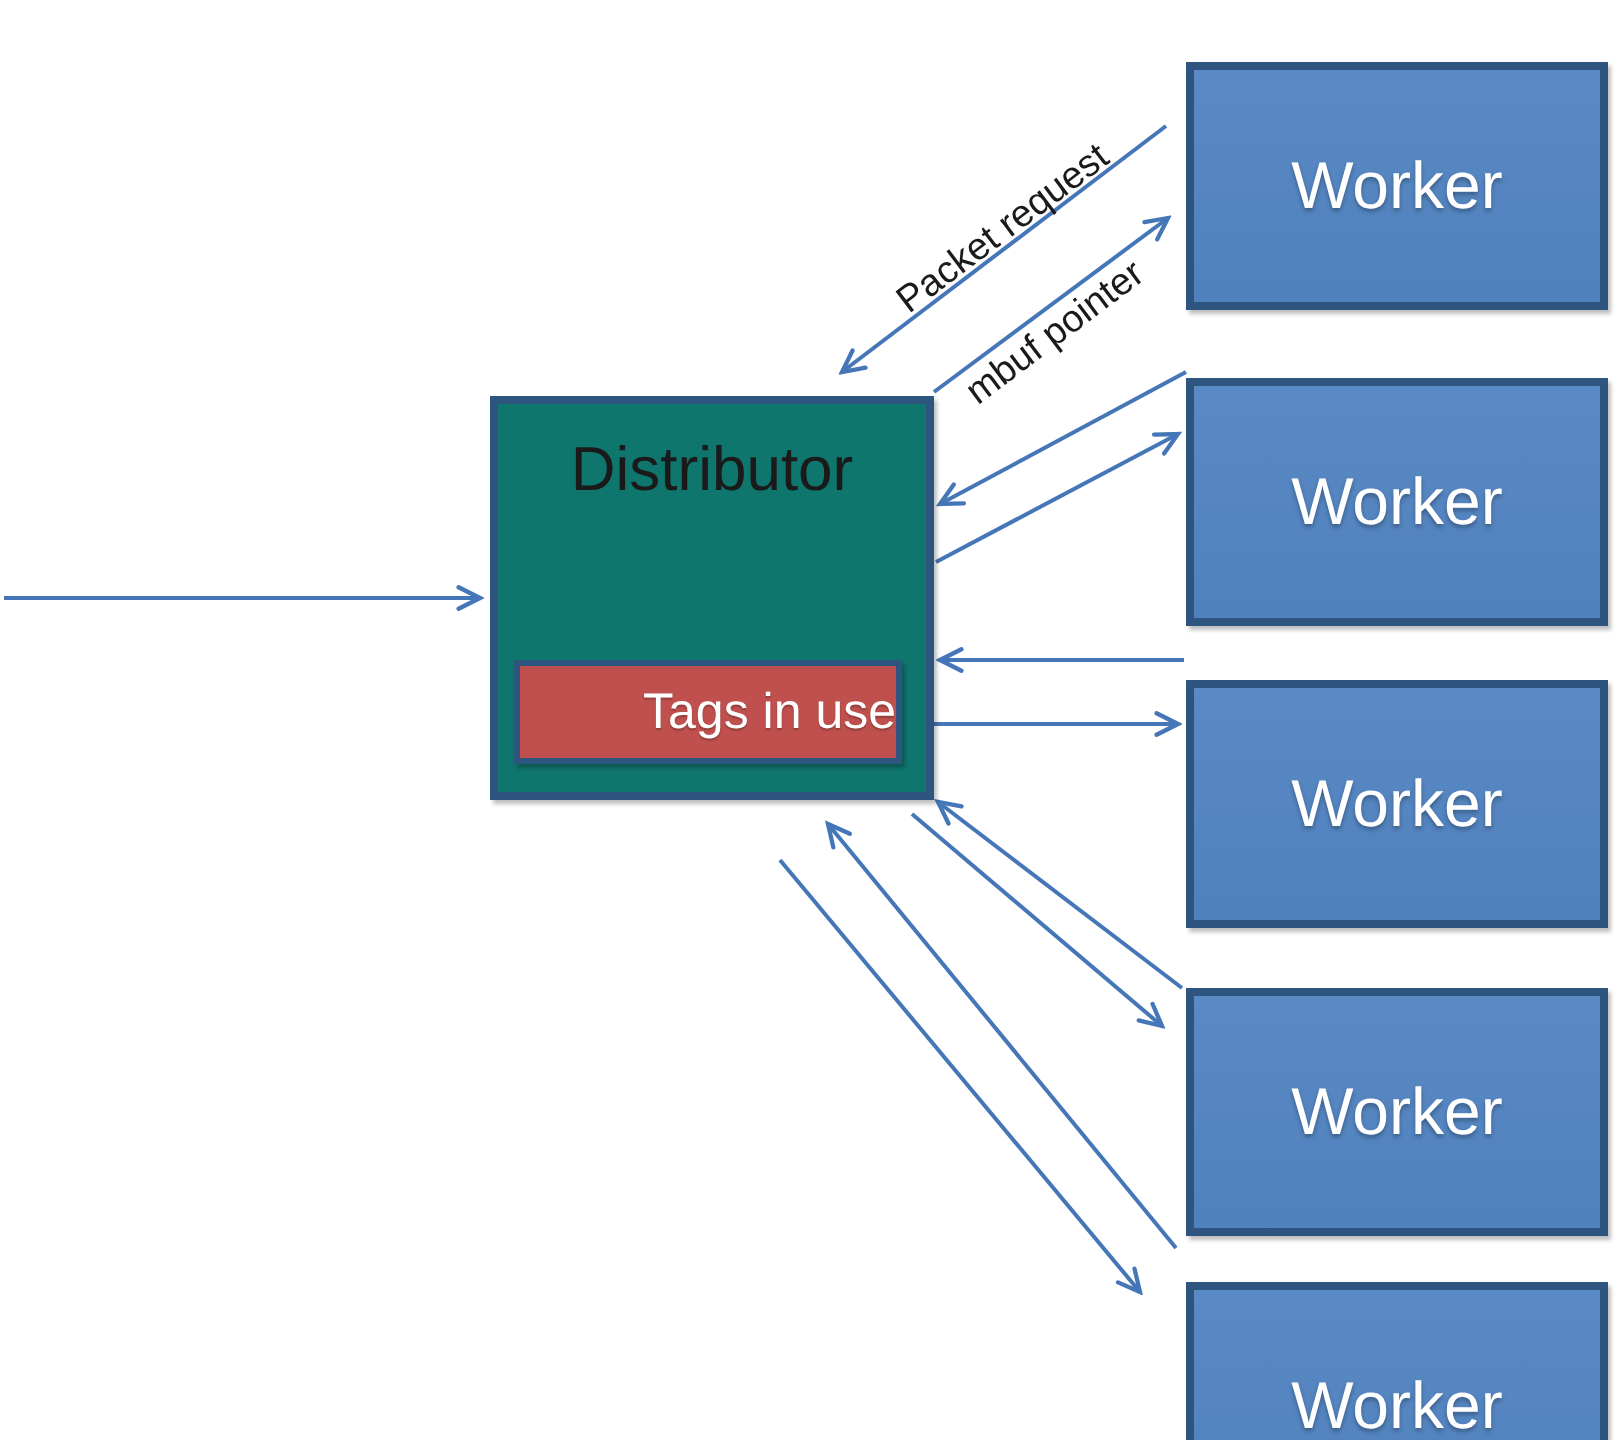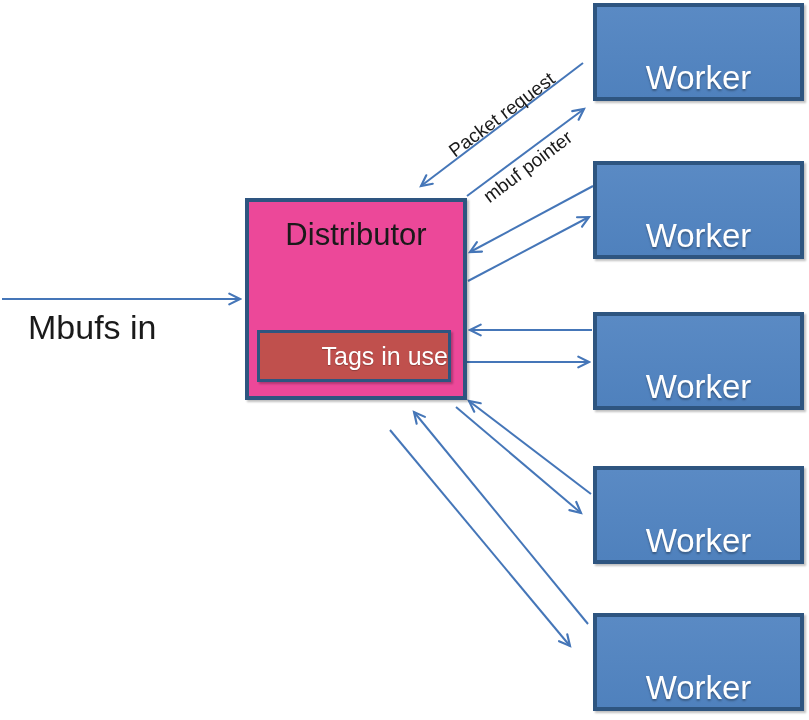--- a/index.html
+++ b/index.html
@@ -28,21 +28,21 @@
     stroke-linecap: round;
   }
   .box {
     position: absolute;
     box-sizing: border-box;
     z-index: 2;
   }
   #distributor-box {
     left: 245px; top: 198px;
     width: 222px; height: 202px;
-    background: #ec4899;
+    background: #0f766e;
     border: 4px solid var(--box-border, #2e5580);
     box-shadow: 1.5px 2px 2px rgba(0,0,0,0.25);
     text-align: center;
   }
   .distributor-label {
     margin-top: 10px;
     font-size: 31px;
     line-height: 45px;
     color: var(--text-dark, #1a1a1a);
   }
@@ -57,27 +57,28 @@
     justify-content: flex-end;
     z-index: 3;
   }
   #tags-box span {
     color: var(--text-light, #ffffff);
     font-size: 25px;
     text-shadow: 0 1px 1px rgba(0,0,0,0.25);
   }
   .worker {
     left: 593px;
-    width: 211px; height: 98px;
+    width: 211px; height: 124px;
     background: linear-gradient(180deg, var(--box-fill-light, #5a8ac4) 0%, var(--box-fill, #4f81bd) 100%);
     border: 4px solid var(--box-border, #2e5580);
     box-shadow: 1.5px 2px 2px rgba(0,0,0,0.25);
     display: flex;
-    align-items: flex-end;
+    align-items: center;
     justify-content: center;
+    margin-top: 28px;
   }
   .worker span {
     color: var(--text-light, #ffffff);
     font-size: 33px;
     text-shadow: 0 1.5px 2px rgba(0,0,0,0.3);
   }
   #worker-1 { top: 3px; }
   #worker-2 { top: 161px; }
   #worker-3 { top: 312px; }
   #worker-4 { top: 466px; }
@@ -122,21 +123,20 @@
       <line x1="468" y1="281" x2="589" y2="217" stroke="#4576b8" stroke-width="2" marker-end="url(#arrowhead)"></line>
       <line x1="593" y1="186" x2="470" y2="252" stroke="#4576b8" stroke-width="2" marker-end="url(#arrowhead)"></line>
       <line x1="592" y1="330" x2="470" y2="330" stroke="#4576b8" stroke-width="2" marker-end="url(#arrowhead)"></line>
       <line x1="467" y1="362" x2="589" y2="362" stroke="#4576b8" stroke-width="2" marker-end="url(#arrowhead)"></line>
       <line x1="456" y1="407" x2="581" y2="513" stroke="#4576b8" stroke-width="2" marker-end="url(#arrowhead)"></line>
       <line x1="591" y1="494" x2="469" y2="401" stroke="#4576b8" stroke-width="2" marker-end="url(#arrowhead)"></line>
       <line x1="390" y1="430" x2="570" y2="646" stroke="#4576b8" stroke-width="2" marker-end="url(#arrowhead)"></line>
       <line x1="588" y1="624" x2="414" y2="412" stroke="#4576b8" stroke-width="2" marker-end="url(#arrowhead)"></line>
     </svg>
 
-  <div class="text-label" id="mbufs-in-label">Mbufs in</div>
 
   <div class="box" id="distributor-box">
     <div class="distributor-label">
       <div>Distributor</div>
     </div>
   </div>
 
   <div class="box" id="tags-box">
     <span>Tags in use</span>
   </div>

